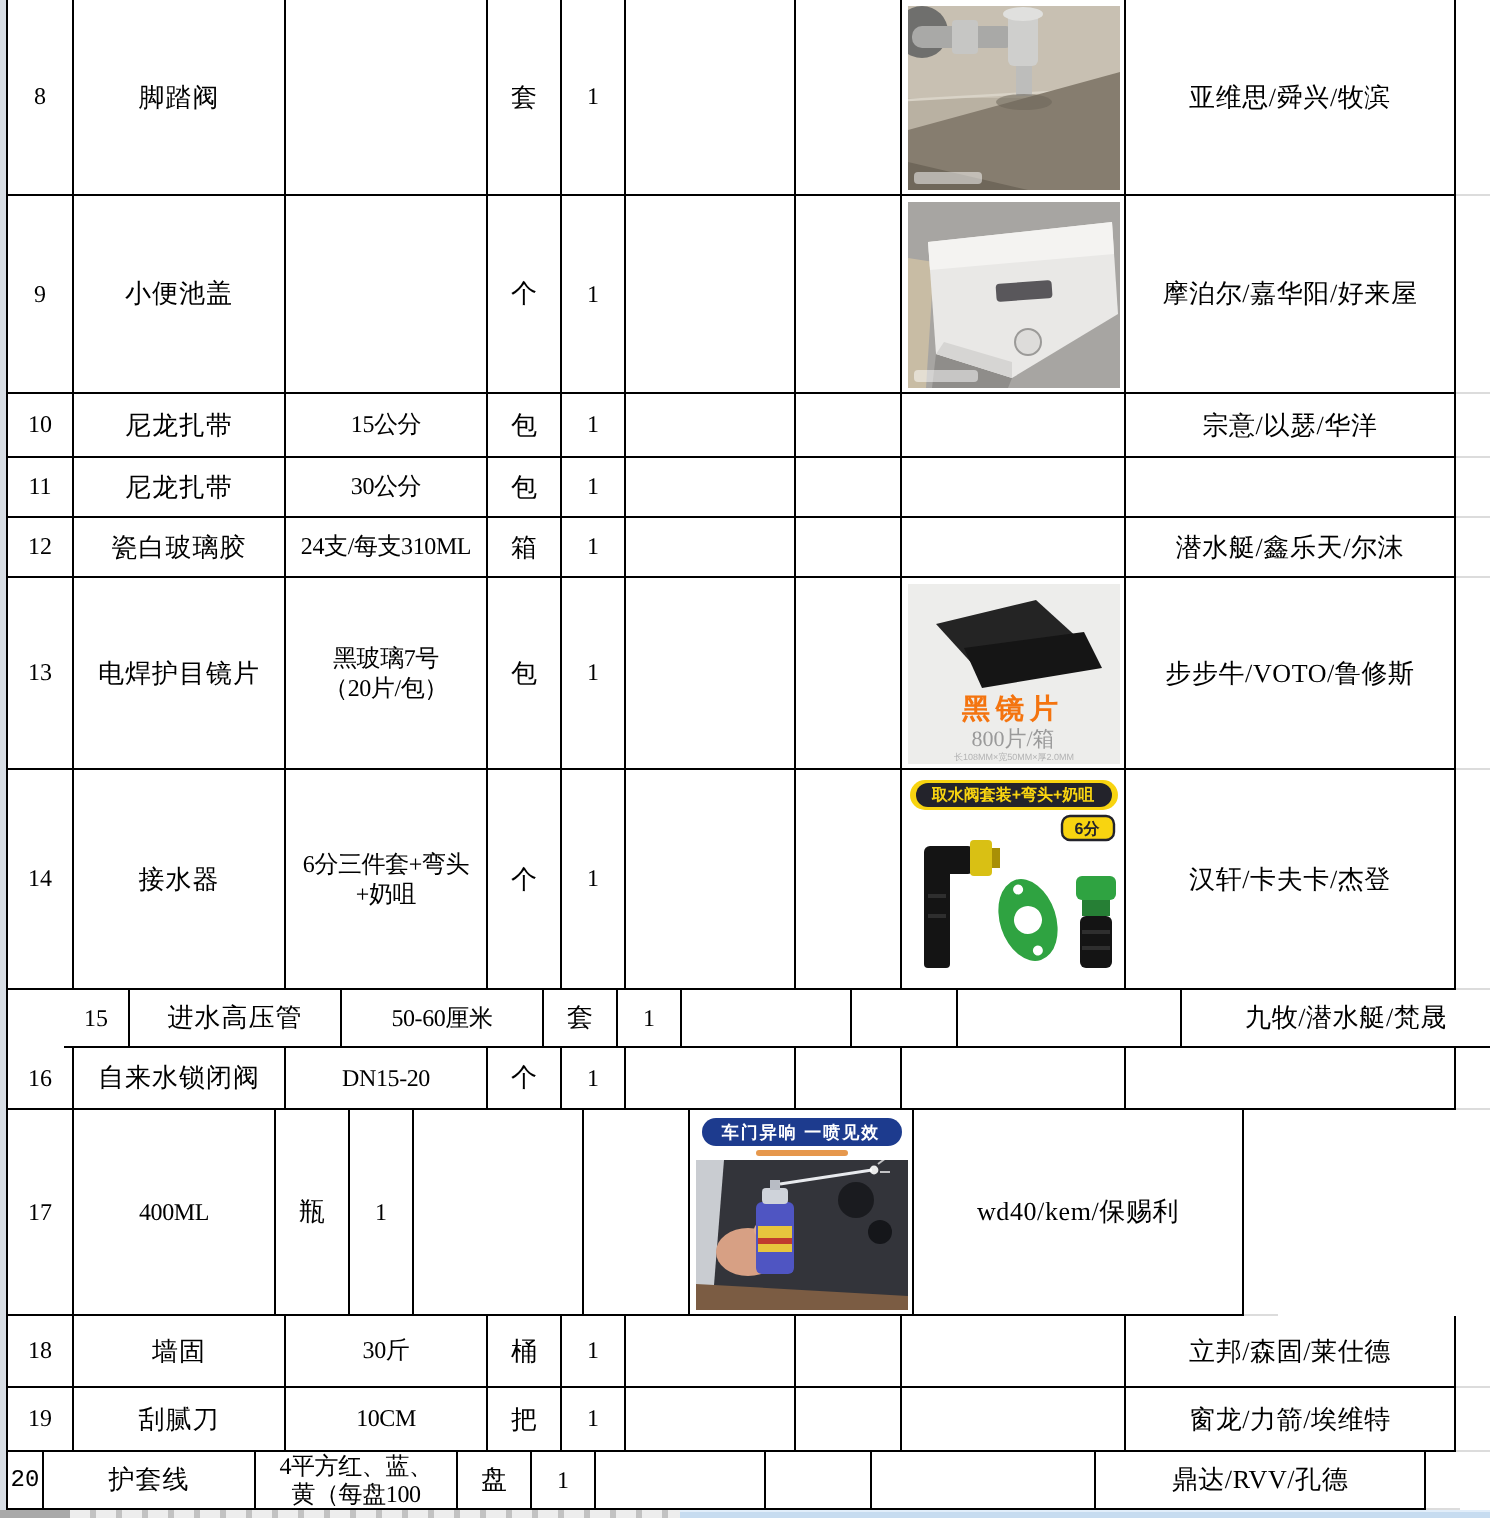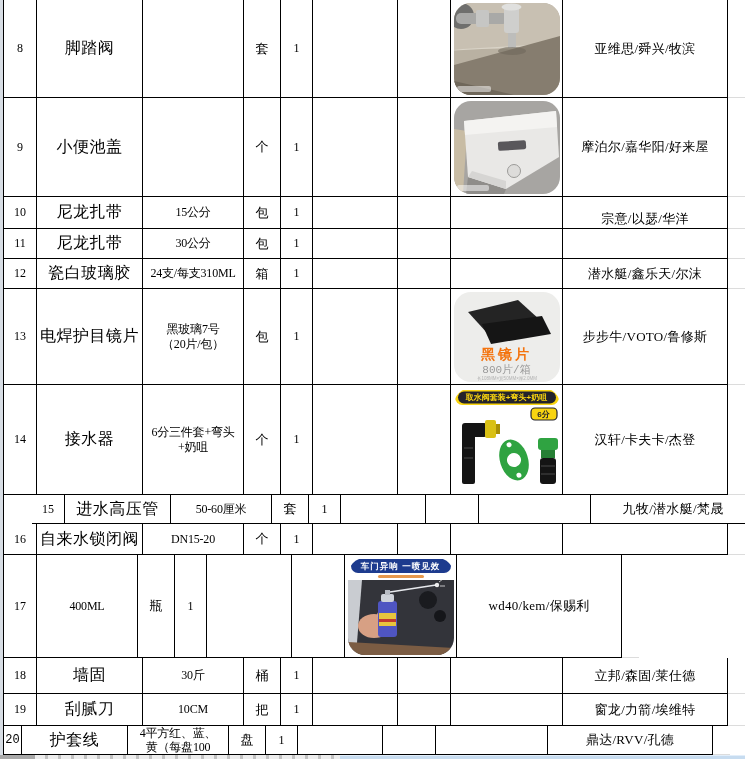--- a/index.html
+++ b/index.html
@@ -9,32 +9,32 @@
   }
   .left-strip{position:absolute;left:0;top:0;width:3px;height:759px;background:#d7dde4;}
   .tbl{position:absolute;left:3px;top:0;border-left:1px solid #000;background:#fff;}
   .row{display:flex;overflow:hidden;}
   .cell{
     box-sizing:border-box;border-right:1px solid #000;border-bottom:1px solid #000;
     display:flex;align-items:center;justify-content:center;text-align:center;overflow:hidden;
     flex:none;height:100%;
   }
   .c-num{font-size:12px;}
-  .c-name{font-size:16px;letter-spacing:0.5px;text-align:right;}
+  .c-name{font-size:13px;letter-spacing:0.5px;text-align:right;}
   .c-spec{font-size:12px;line-height:1.18;white-space:pre-line;letter-spacing:-0.2px;}
   .c-unit{font-size:13px;}
   .c-qty{font-size:12px;}
   .c-brand{font-size:13px;letter-spacing:0.3px;}
   .gutter{flex:none;width:17px;height:100%;box-sizing:border-box;border-bottom:1px solid #dcdcdc;background:#fff;}
-  .imgbox{position:relative;overflow:hidden;flex:none;border-radius:17px;}
+  .imgbox{position:relative;overflow:hidden;flex:none;}
   .imgbox svg{position:absolute;left:0;top:0;width:100%;height:100%;}
   .ovl{position:absolute;left:0;width:100%;text-align:center;pointer-events:none;}
   
   .lens-title{top:54px;font-weight:bold;font-size:14px;color:#f4740f;letter-spacing:3px;font-family:"Liberation Sans","DejaVu Sans",sans-serif;}
-  .lens-sub{top:70px;font-size:11px;color:#9a9a9a;font-family:Liberation Mono, monospace;}
+  .lens-sub{top:70px;font-size:11px;color:#9a9a9a;font-family:Liberation Serif, serif;}
   .lens-dims{top:83px;font-size:5px;color:#b3b3b3;transform:scale(.9);font-family:"Liberation Sans","DejaVu Sans",sans-serif;}
   
   .tap-banner{top:4px;font-size:8px;font-weight:bold;color:#f8d410;font-family:"Liberation Sans","DejaVu Sans",sans-serif;}
   .tap-tag{top:21px;left:auto;right:3px;width:26px;font-size:8px;font-weight:bold;color:#23232b;font-family:"Liberation Sans","DejaVu Sans",sans-serif;}
   
   .spray-banner{top:3px;font-size:8.5px;font-weight:bold;color:#fff;letter-spacing:1px;font-family:"Liberation Sans","DejaVu Sans",sans-serif;}
   
   .bstrip{position:absolute;left:0;top:755px;width:745px;height:4px;}
   .bs-left{position:absolute;left:0;top:0;width:35px;height:4px;background:#a9a9a9;}
   .bs-mid{position:absolute;left:35px;top:0;width:305px;height:4px;
@@ -134,21 +134,21 @@
         <div class="cell c-spec" style="width: 101px;"><span>15公分</span></div>
         <div class="cell c-unit" style="width: 37px;">
           <span>包</span>
         </div>
         <div class="cell c-qty" style="width: 32px;">
           <span>1</span>
         </div>
         <div class="cell c-e1" style="width: 85px;"></div>
         <div class="cell c-e2" style="width: 53px;"></div>
         <div class="cell c-img" style="width: 112px;"></div>
-        <div class="cell c-brand" style="width: 165px; align-items: flex-end;">
+        <div class="cell c-brand" style="width: 165px;">
           <span>宗意/以瑟/华洋</span>
         </div>
         <div class="gutter"></div>
       </div>
       <div class="row" style="height: 30px;">
         <div class="cell c-num" style="width: 33px;">
           <span>11</span>
         </div>
         <div class="cell c-name" style="width: 106px;">
           <span>尼龙扎带</span>

